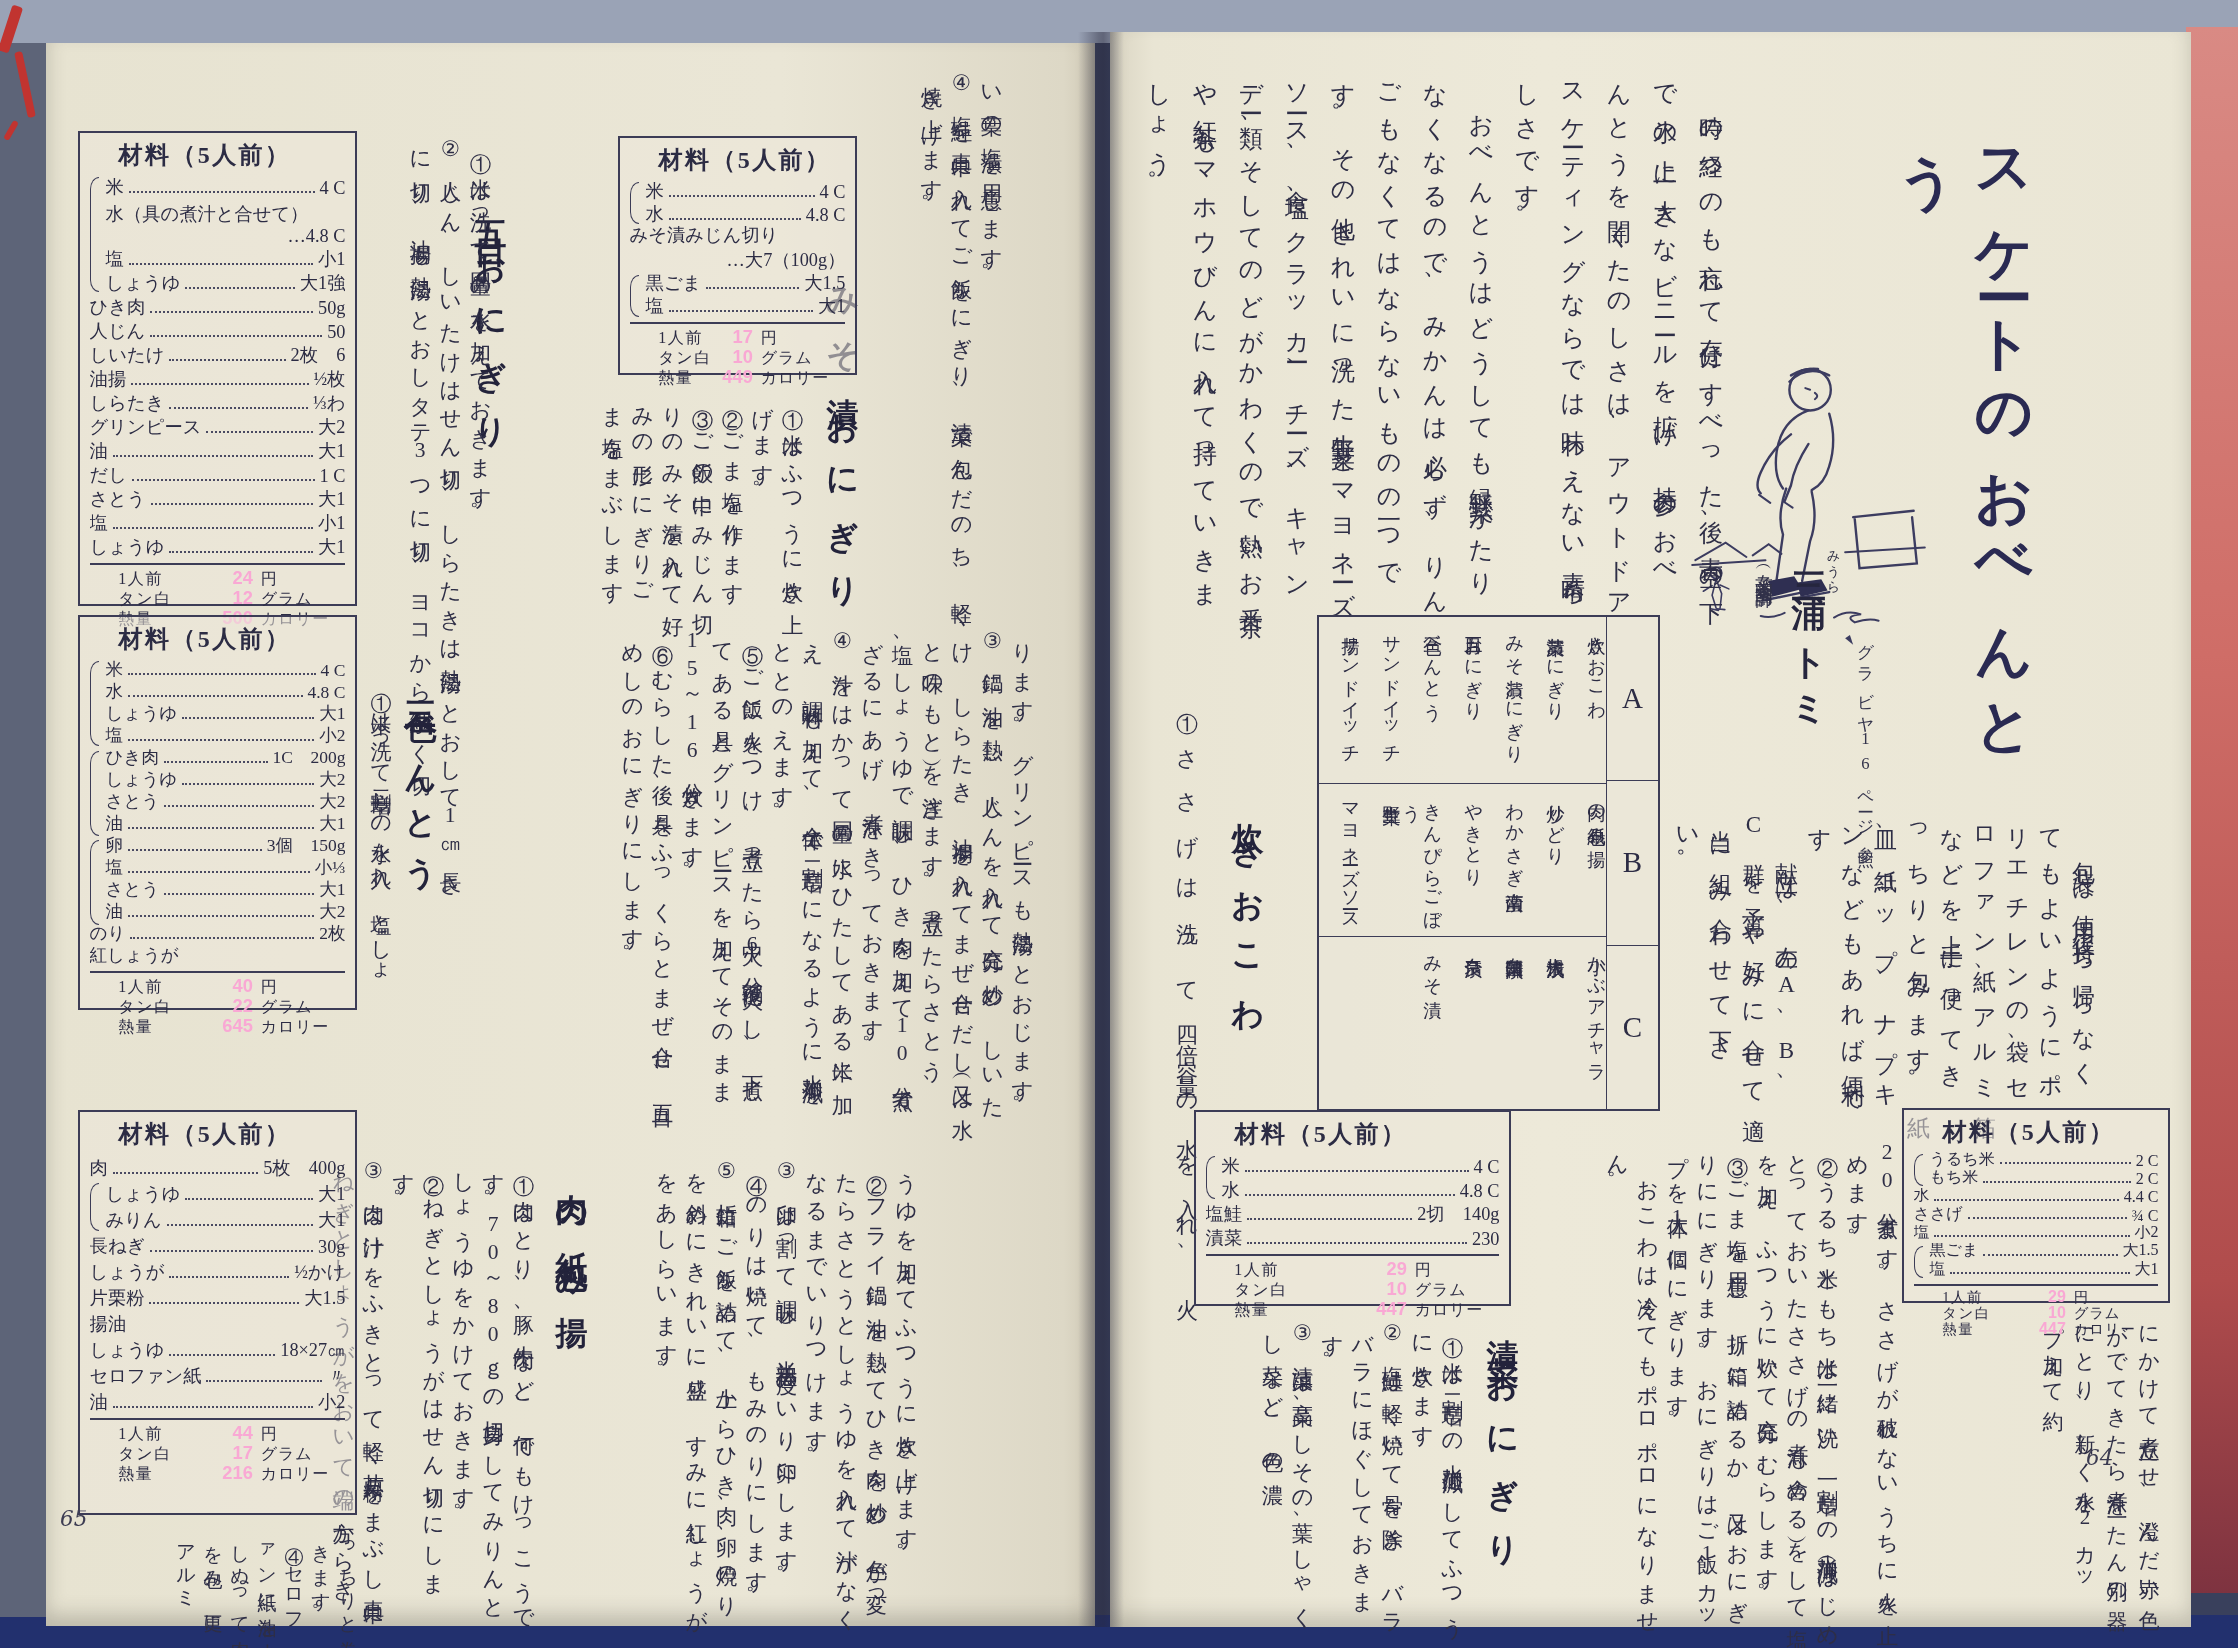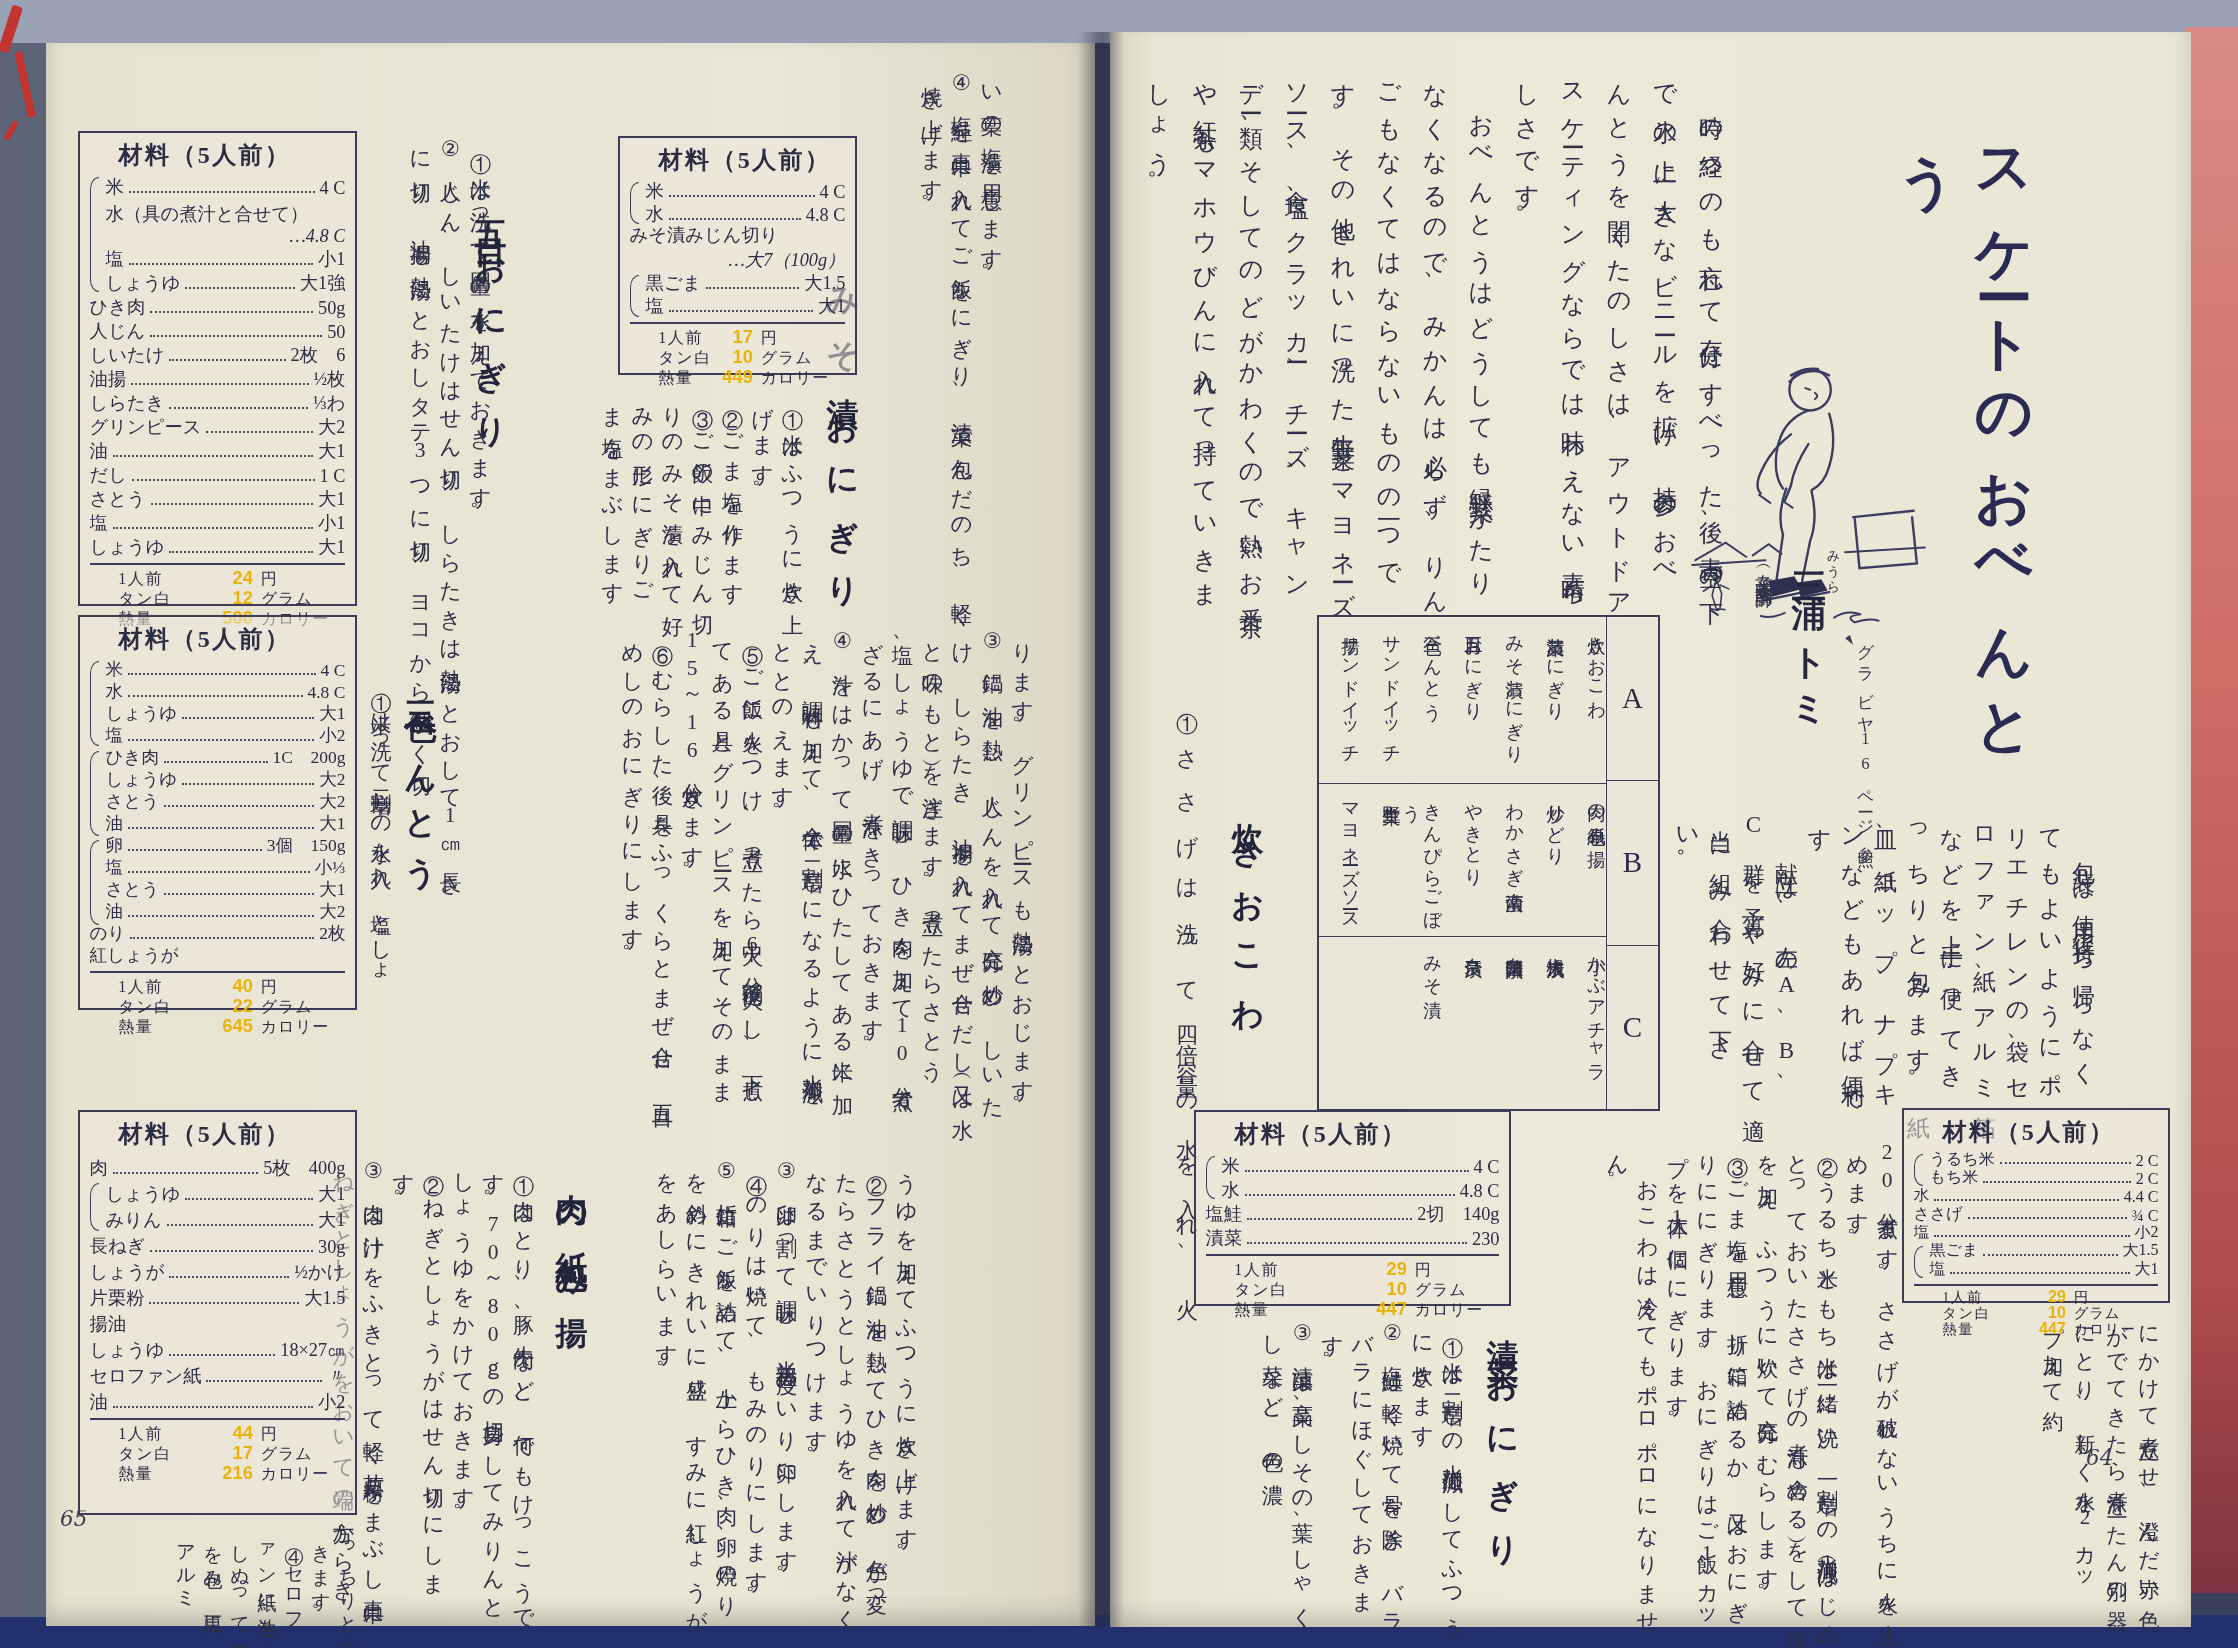--- a/index.html
+++ b/index.html
@@ -51,28 +51,28 @@
   
   .ibox{position:absolute;z-index:6;border:2.4px solid #3c3c56;background:rgba(236,232,218,.55);
     padding:6.4px 9.6px 4.8px 9.6px;color:#2c2c44;font-size:18.3px;box-sizing:border-box;}
   .ibox-title{font-weight:bold;font-size:24px;letter-spacing:2.4px;padding-left:29px;margin-bottom:3.2px;}
   .ibox-rows{position:relative;}
   .irow{display:flex;align-items:flex-end;overflow:hidden;}
   .irow .n{white-space:pre;}
   .irow .a{white-space:pre;}
   .irow .lead{flex:1;border-bottom:2.4px dotted #4a4a62;margin:0 4.8px 5.6px 4.8px;min-width:9.6px;}
   .irow-nl .nlwrap{width:100%;}
-  .irow-nl .nl-a{text-align:right;font-style:italic;}
+  .irow-nl .nl-a{text-align:right;}
   .gi{padding-left:16px;}
   .brace{position:absolute;left:0;width:8px;border:1.6px solid #3c3c56;border-right:none;
     border-radius:9.6px 0 0 9.6px / 12.8px 0 0 12.8px;}
   .nut{border-top:2.4px solid #3c3c56;margin-top:4px;padding:3.2px 1.6px 1.6px 1.6px;}
   .nut-row{display:flex;align-items:baseline;font-size:16px;line-height:19px;}
   .nut-row .nl{margin-left:27px;letter-spacing:1.6px;}
-  .nut-row .nv{margin-left:auto;font-weight:bold;font-size:18.3px;color:#eab308;
+  .nut-row .nv{margin-left:auto;font-weight:bold;font-size:18.3px;color:#f9a8d4;
     font-family:"Liberation Sans","DejaVu Sans",sans-serif;}
   .nut-row .nu{width:83px;margin-left:8px;letter-spacing:0.8px;}
   .ibox-okowa{font-size:16px;}
   .ibox-okowa .nut-row{font-size:14.4px;line-height:16px;}
   .ibox-okowa .nut-row .nv{font-size:16px;}
   .ibox-sanshoku{font-size:17.5px;}
 
   
   .mtable{position:absolute;z-index:6;border:2.4px solid #3c3c56;display:flex;box-sizing:border-box;
     background:rgba(233,229,216,.5);}

